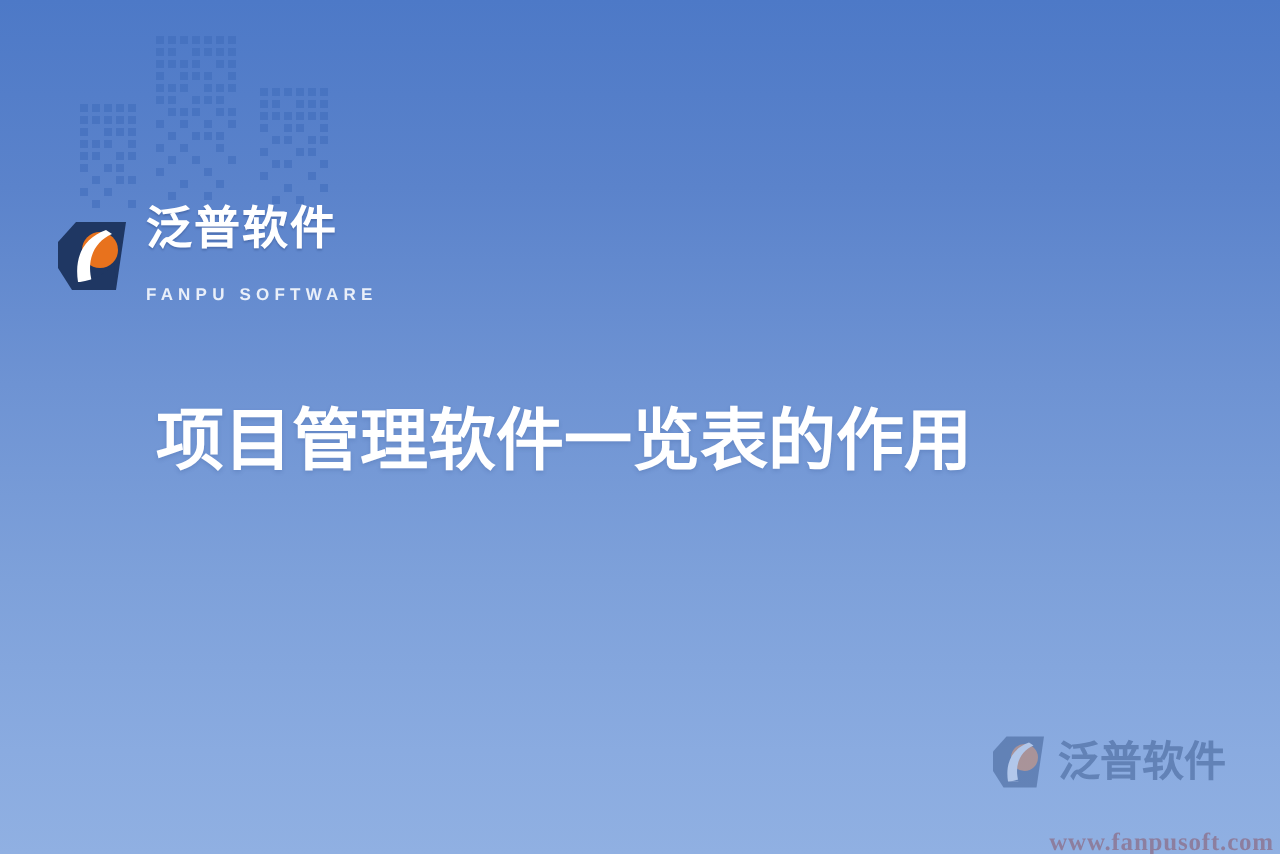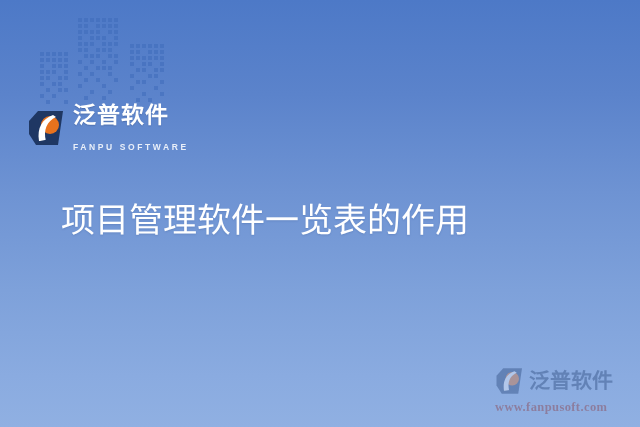--- a/index.html
+++ b/index.html
@@ -62,25 +62,25 @@
     font-family: "Liberation Sans", sans-serif;
     font-size: 8.5px;
     font-weight: 700;
     color: #e9eff9;
     letter-spacing: 2.6px;
   }
 
   
   #title {
     position: absolute;
-    left: 61px;
+    left: 78px;
     top: 193px;
     font-family: "DejaVu Serif", "Liberation Serif", serif;
     font-size: 34px;
-    font-weight: 400;
+    font-weight: 700;
     color: #ffffff;
     letter-spacing: 0px;
     white-space: nowrap;
     text-shadow: 0 1px 2px rgba(40,70,130,0.20);
   }
 
   
   #watermark {
     position: absolute;
     left: 495px;
@@ -96,27 +96,27 @@
   .wm-emblem { width: 30px; height: 30px; display: block; }
   .wm-cn {
     font-family: "DejaVu Sans", "Liberation Sans", sans-serif;
     font-size: 21px;
     font-weight: 700;
     color: #2c4a7e;
     letter-spacing: 0px;
     line-height: 1;
   }
   .wm-url {
-    margin-top: 5px;
+    margin-top: 19px;
     font-family: "Liberation Serif", "DejaVu Serif", serif;
     font-size: 12.5px;
     font-weight: 700;
     color: #8a3c44;
     letter-spacing: 0.4px;
-    text-align: left;
+    text-align: right;
     line-height: 1;
   }
 </style>
 </head>
 <body>
 
 <div id="slide">
 
   <svg id="skyline" viewBox="0 0 130 96" xmlns="http://www.w3.org/2000/svg" aria-hidden="true">
     <g fill="#3f6cbb">

